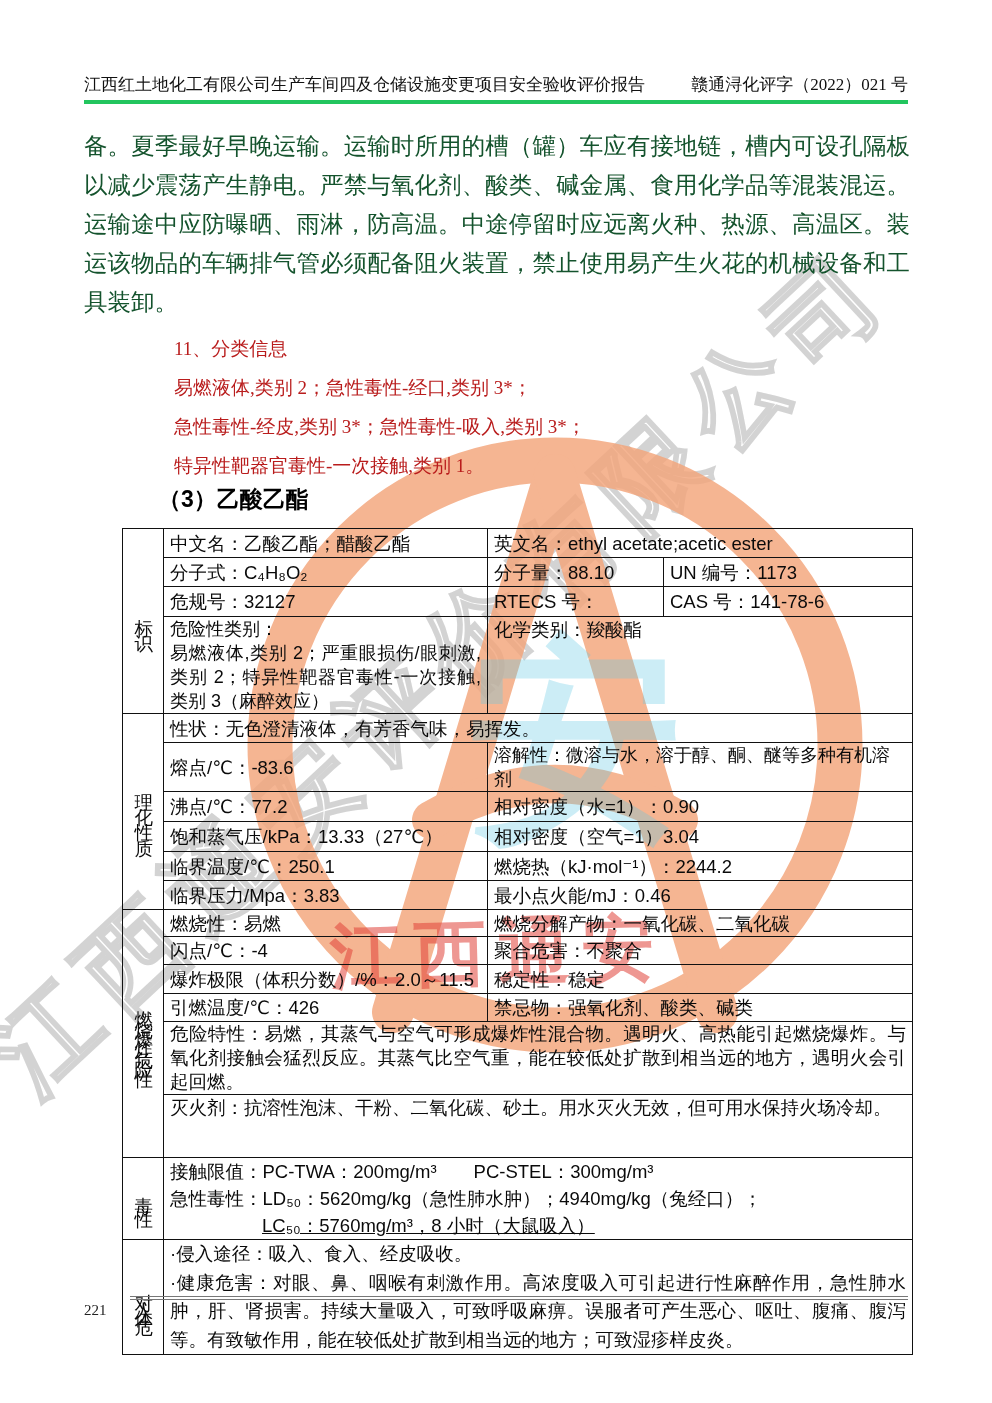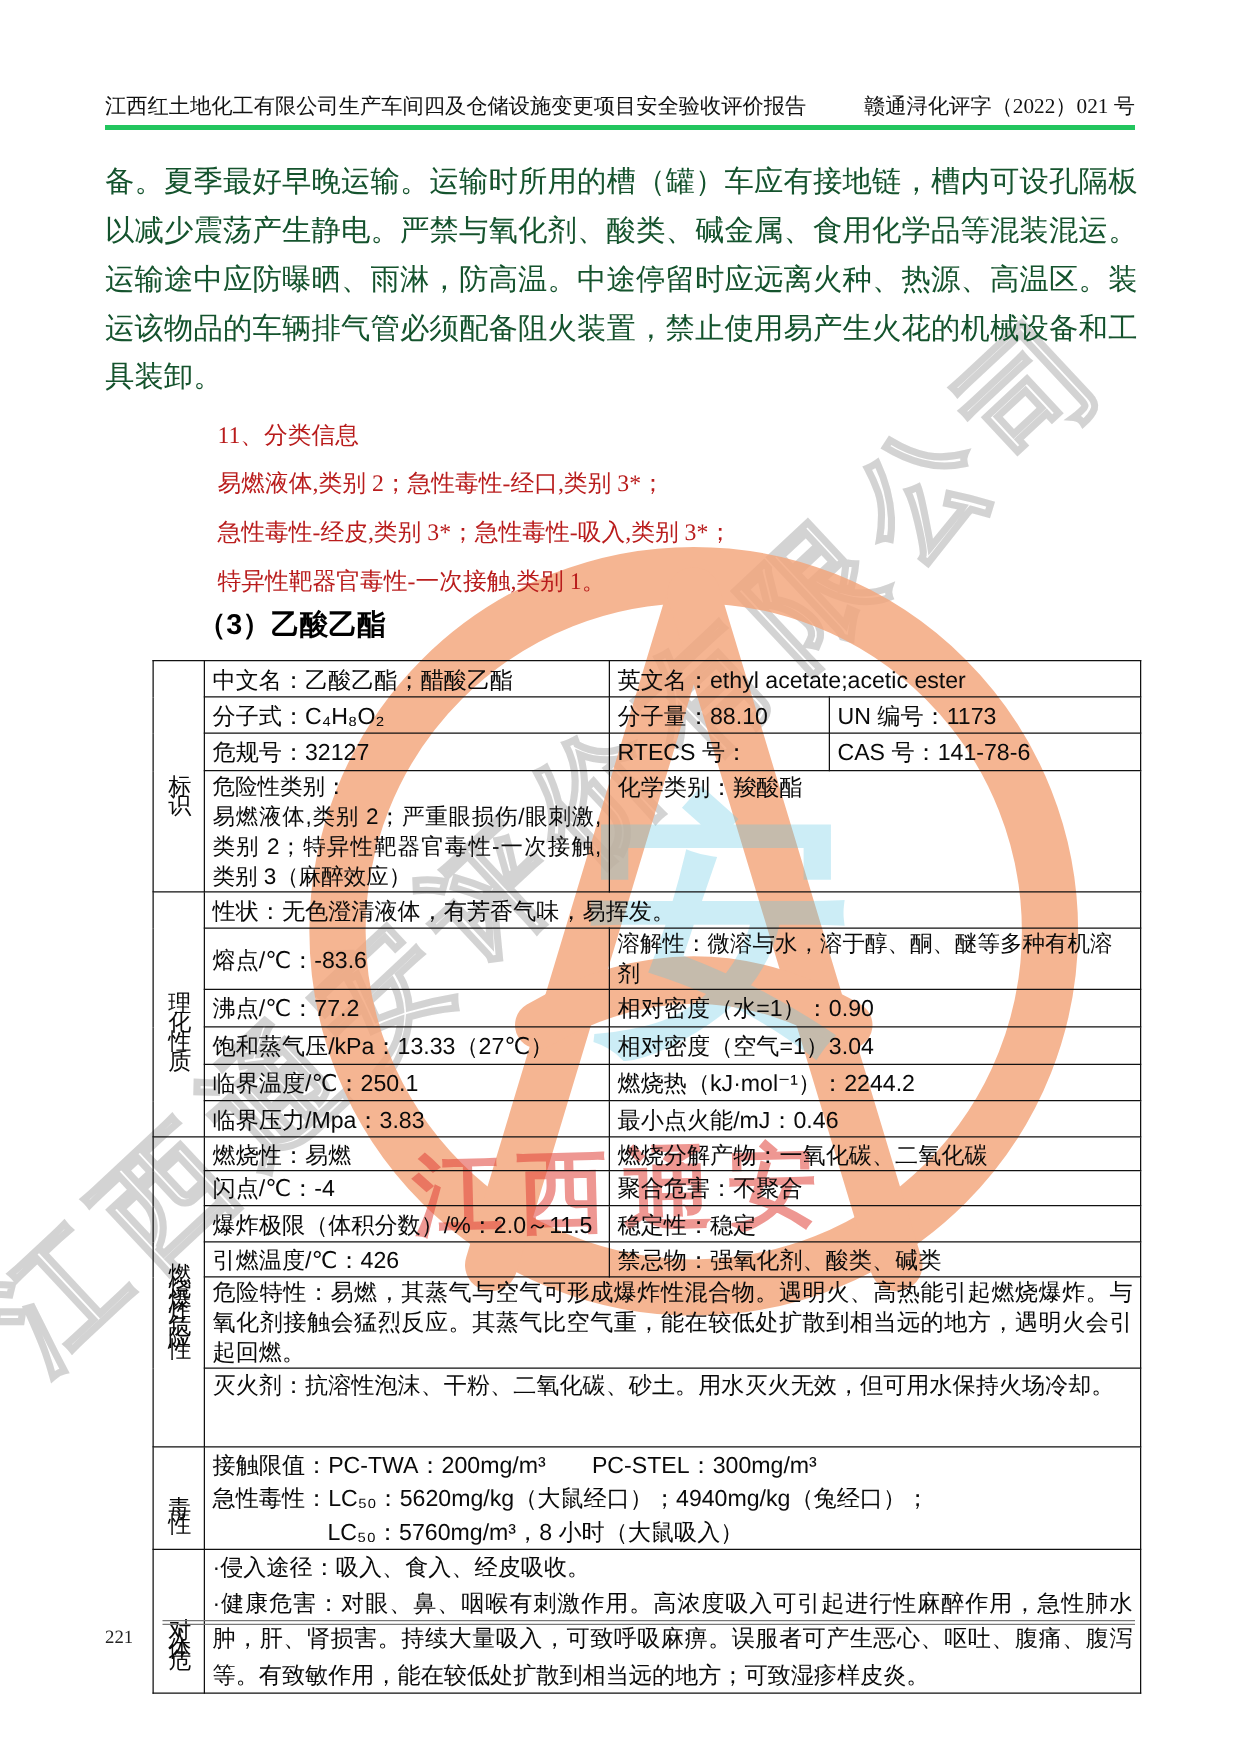--- a/index.html
+++ b/index.html
@@ -99,21 +99,21 @@
   tr.h29 { height: 29px; } tr.h30 { height: 30px; }
   tr.h27 { height: 27px; } tr.h28 { height: 28px; }
   tr.h97 { height: 97px; } tr.h49 { height: 49px; }
   tr.h47 { height: 63px; margin-left: 12px; } tr.h81 { height: 81px; }
   tr.h115 { height: 115px; }
 
   td.top { vertical-align: top; padding-top: 3px; }
   .wrap-just { text-align: justify; text-align-last: left; line-height: 24px; }
   td.cell-hazchar { line-height: 24px; }
   .tox-line { line-height: 27px; }
-  .tox-indent { padding-left: 92px; }
+  .tox-indent { padding-left: 92px; text-decoration: underline; }
   .human-line { line-height: 28.6px; }
   .human-par { text-align: justify; text-align-last: left; line-height: 28.6px; }
 
   
   .footer-rule {
     position: absolute; left: 130px; top: 1296px; width: 778px; height: 4px;
     border-top: 1.5px solid #777; border-bottom: 1.5px solid #777;
   }
   .page-number {
     position: absolute; left: 84px; top: 1302px; width: 824px;
@@ -232,21 +232,21 @@
       <td colspan="3" class="top cell-hazchar wrap-just">危险特性：易燃，其蒸气与空气可形成爆炸性混合物。遇明火、高热能引起燃烧爆炸。与氧化剂接触会猛烈反应。其蒸气比空气重，能在较低处扩散到相当远的地方，遇明火会引起回燃。</td>
     </tr>
     <tr class="h47">
       <td colspan="3" class="top">灭火剂：抗溶性泡沫、干粉、二氧化碳、砂土。用水灭火无效，但可用水保持火场冷却。</td>
     </tr>
 
     <tr class="h81">
       <td class="lab"><span class="vlab ls-s4">毒性</span></td>
       <td colspan="3" class="top">
         <div class="tox-line">接触限值：PC-TWA：200mg/m³　　PC-STEL：300mg/m³</div>
-        <div class="tox-line">急性毒性：LC₅₀：5620mg/kg（大鼠经口）；4940mg/kg（兔经口）；</div>
+        <div class="tox-line">急性毒性：LD₅₀：5620mg/kg（急性肺水肿）；4940mg/kg（兔经口）；</div>
         <div class="tox-line tox-indent">LC₅₀：5760mg/m³，8 小时（大鼠吸入）</div>
       </td>
     </tr>
 
     <tr class="h115">
       <td class="lab"><span class="vlab ls-s5">对人体危</span></td>
       <td colspan="3" class="top">
         <div class="human-line">·侵入途径：吸入、食入、经皮吸收。</div>
         <div class="human-par">·健康危害：对眼、鼻、咽喉有刺激作用。高浓度吸入可引起进行性麻醉作用，急性肺水肿，肝、肾损害。持续大量吸入，可致呼吸麻痹。误服者可产生恶心、呕吐、腹痛、腹泻等。有致敏作用，能在较低处扩散到相当远的地方；可致湿疹样皮炎。</div>
       </td>

